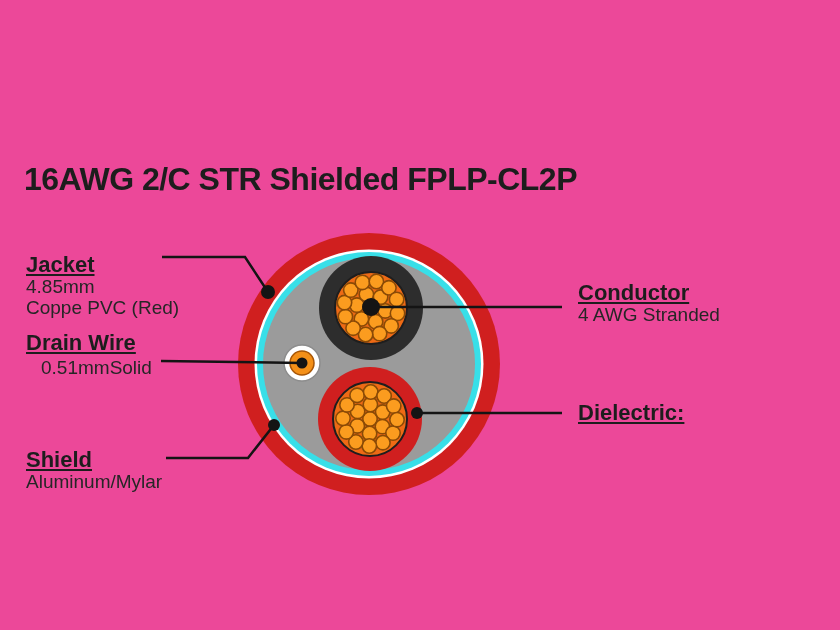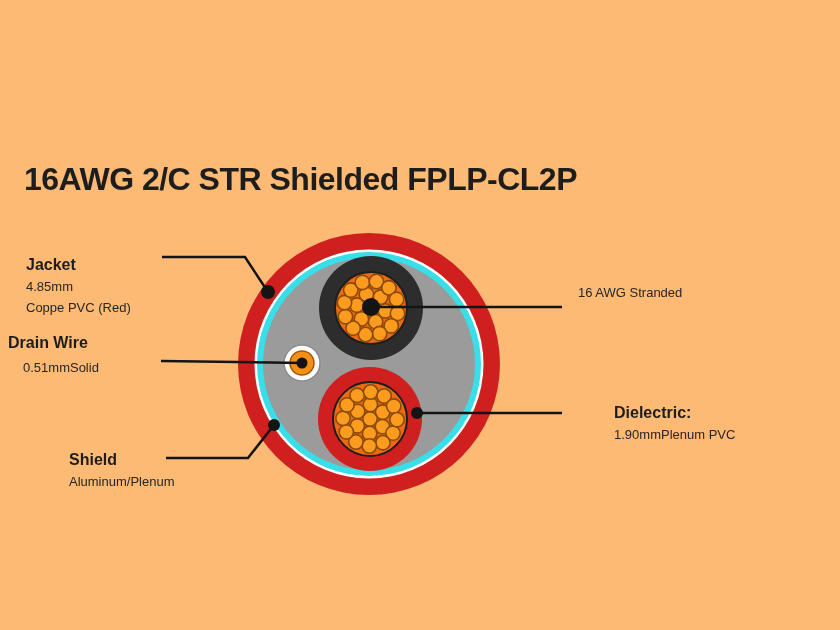--- a/index.html
+++ b/index.html
@@ -9,36 +9,36 @@
     --insulation-black:#2d2d2d;
     --conductor-orange:#ee6a15;
     --strand-orange:#fb9c1f;
     --strand-outline:#8a4a06;
     --drain-orange:#f49018;
     --line-black:#141414;
     --text:#1d1d1d;
   }
   html,body{margin:0;padding:0;background:#ffffff;}
   body{width:840px;height:630px;font-family:"Liberation Sans", sans-serif;}
-  .stage{position:relative;width:840px;height:630px;overflow:hidden;background:#fdba74;}
+  .stage{position:relative;width:840px;height:630px;overflow:hidden;background:#ec4899;}
   .diagram-svg{position:absolute;left:0;top:0;width:840px;height:630px;}
   .title{
     position:absolute;left:24px;top:162px;
     font-size:32px;font-weight:bold;letter-spacing:-0.5px;
     color:var(--text);white-space:nowrap;line-height:34px;
   }
   .label{position:absolute;color:var(--text);white-space:nowrap;}
-  .label .h{font-weight:bold;font-size:16px;line-height:22px;}
-  .label .t{font-size:13px;line-height:21px;color:#262626;}
+  .label .h{font-weight:bold;font-size:22px;line-height:22px;text-decoration:underline;}
+  .label .t{font-size:19px;line-height:21px;color:#262626;}
   .label.loose .t{line-height:27px;margin-left:15px;}
   .lbl-jacket{left:26px;top:254px;}
-  .lbl-drain{left:8px;top:332px;}
-  .lbl-shield{left:26px;top:449px;margin-left:43px;}
+  .lbl-drain{left:26px;top:332px;}
+  .lbl-shield{left:26px;top:449px;}
   .lbl-conductor{left:578px;top:282px;}
-  .lbl-dielectric{left:578px;top:402px;margin-left:36px;}
+  .lbl-dielectric{left:578px;top:402px;}
   .leader{stroke:var(--line-black);stroke-width:2.5;fill:none;}
   .dot{fill:var(--line-black);stroke:none;}
   .strand{fill:var(--strand-orange);stroke:var(--strand-outline);stroke-width:1.6;}
 </style>
 </head>
 <body>
 
 <div class="stage">
 
   <svg class="diagram-svg" viewBox="0 0 840 630">
@@ -129,25 +129,25 @@
     <div class="t">Coppe PVC (Red)</div>
   </div>
 
   <div class="label loose lbl-drain">
     <div class="h">Drain Wire</div>
     <div class="t">0.51mmSolid</div>
   </div>
 
   <div class="label lbl-shield">
     <div class="h">Shield</div>
-    <div class="t">Aluminum/Plenum</div>
+    <div class="t">Aluminum/Mylar</div>
   </div>
 
   <div class="label lbl-conductor">
-    <div class="t">16 AWG Stranded</div>
+    <div class="h">Conductor</div>
+    <div class="t">4 AWG Stranded</div>
   </div>
 
   <div class="label lbl-dielectric">
     <div class="h">Dielectric:</div>
-    <div class="t">1.90mmPlenum PVC</div>
   </div>
 
 </div>
 
 </body></html>

